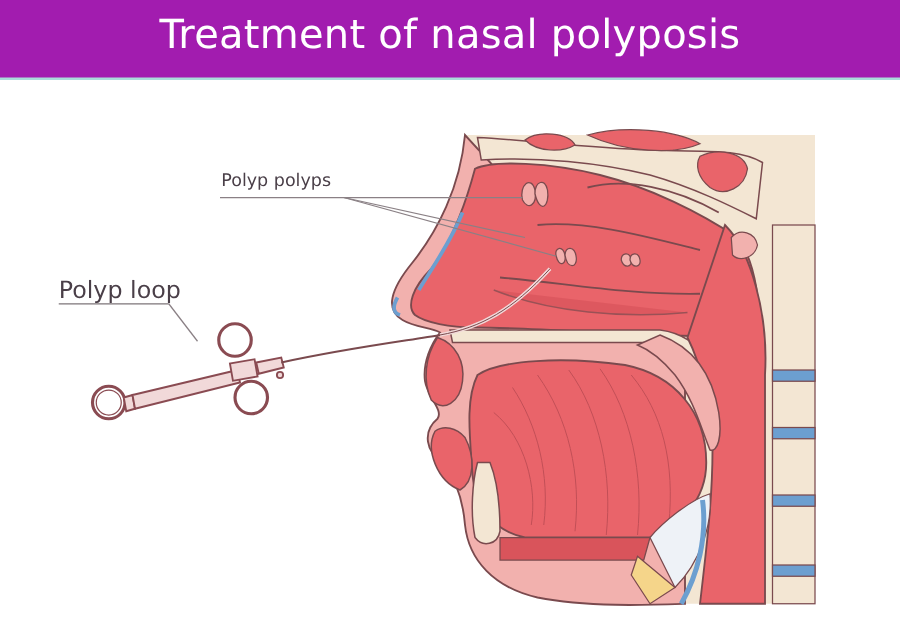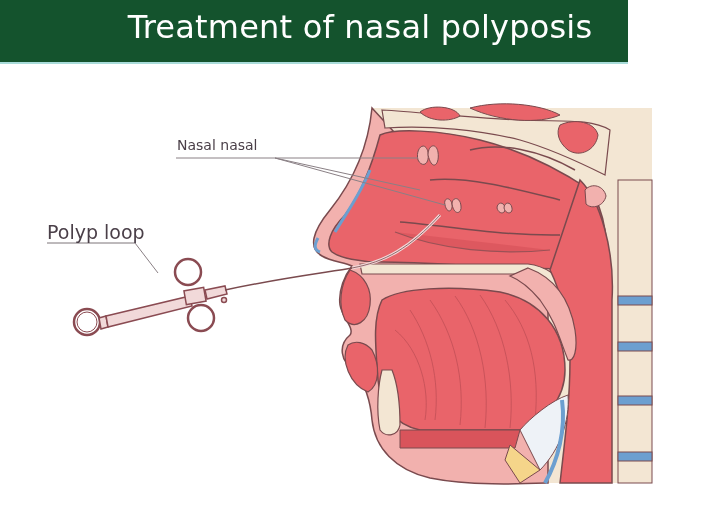--- a/index.html
+++ b/index.html
@@ -1,17 +1,17 @@
 <!DOCTYPE html>
 <html><head>
 <meta charset="utf-8">
 <style>
   html, body { margin:0; padding:0; }
   body { width:720px; height:513px; background:#ffffff; position:relative; overflow:hidden; font-family:"DejaVu Sans", sans-serif; }
-  .header { position:absolute; left:0; top:0; width:600px; height:62px; background:#14532d; border-bottom:2px solid #a9dcda;padding-left:28px; }
+  .header { position:absolute; left:0; top:0; width:720px; height:62px; background:#a21caf; border-bottom:2px solid #a9dcda; }
   .title { position:absolute; left:0; top:8px; width:720px; text-align:center; color:#ffffff; font-size:32px; letter-spacing:0.2px; font-family:"DejaVu Sans", sans-serif; font-weight:normal; }
   .label { position:absolute; color:#4a3f48; font-size:14px; font-family:"DejaVu Sans", sans-serif; }
   svg.art { position:absolute; left:0; top:0; }
 </style>
 </head>
 <body>
 
 <div class="header">
   <div class="title">Treatment of nasal polyposis</div>
 </div>
@@ -112,14 +112,14 @@
     <rect x="185" y="289" width="20" height="14" transform="rotate(-10 195 296)"></rect>
     <path d="M205 290 L225 286 L227 294 L207 299 Z"></path>
     <circle cx="224" cy="300" r="2.5"></circle>
 
     <path d="M225 290 C280 278 330 272 352 268" fill="none" stroke="#7a4a4e" stroke-width="1.5"></path>
     <path d="M352 268 C385 262 410 248 440 215" fill="none" stroke="#f1d9d9" stroke-width="3"></path>
     <path d="M352 268 C385 262 410 248 440 215" fill="none" stroke="#7a4a4e" stroke-width="0.8"></path>
   </g>
 </svg>
 
-<div class="label" style="left:177px; top:137px;">Nasal nasal</div>
+<div class="label" style="left:177px; top:137px;">Polyp polyps</div>
 <div class="label" style="left:47px; top:221px; font-size:19px;">Polyp loop</div>
 
 </body></html>

